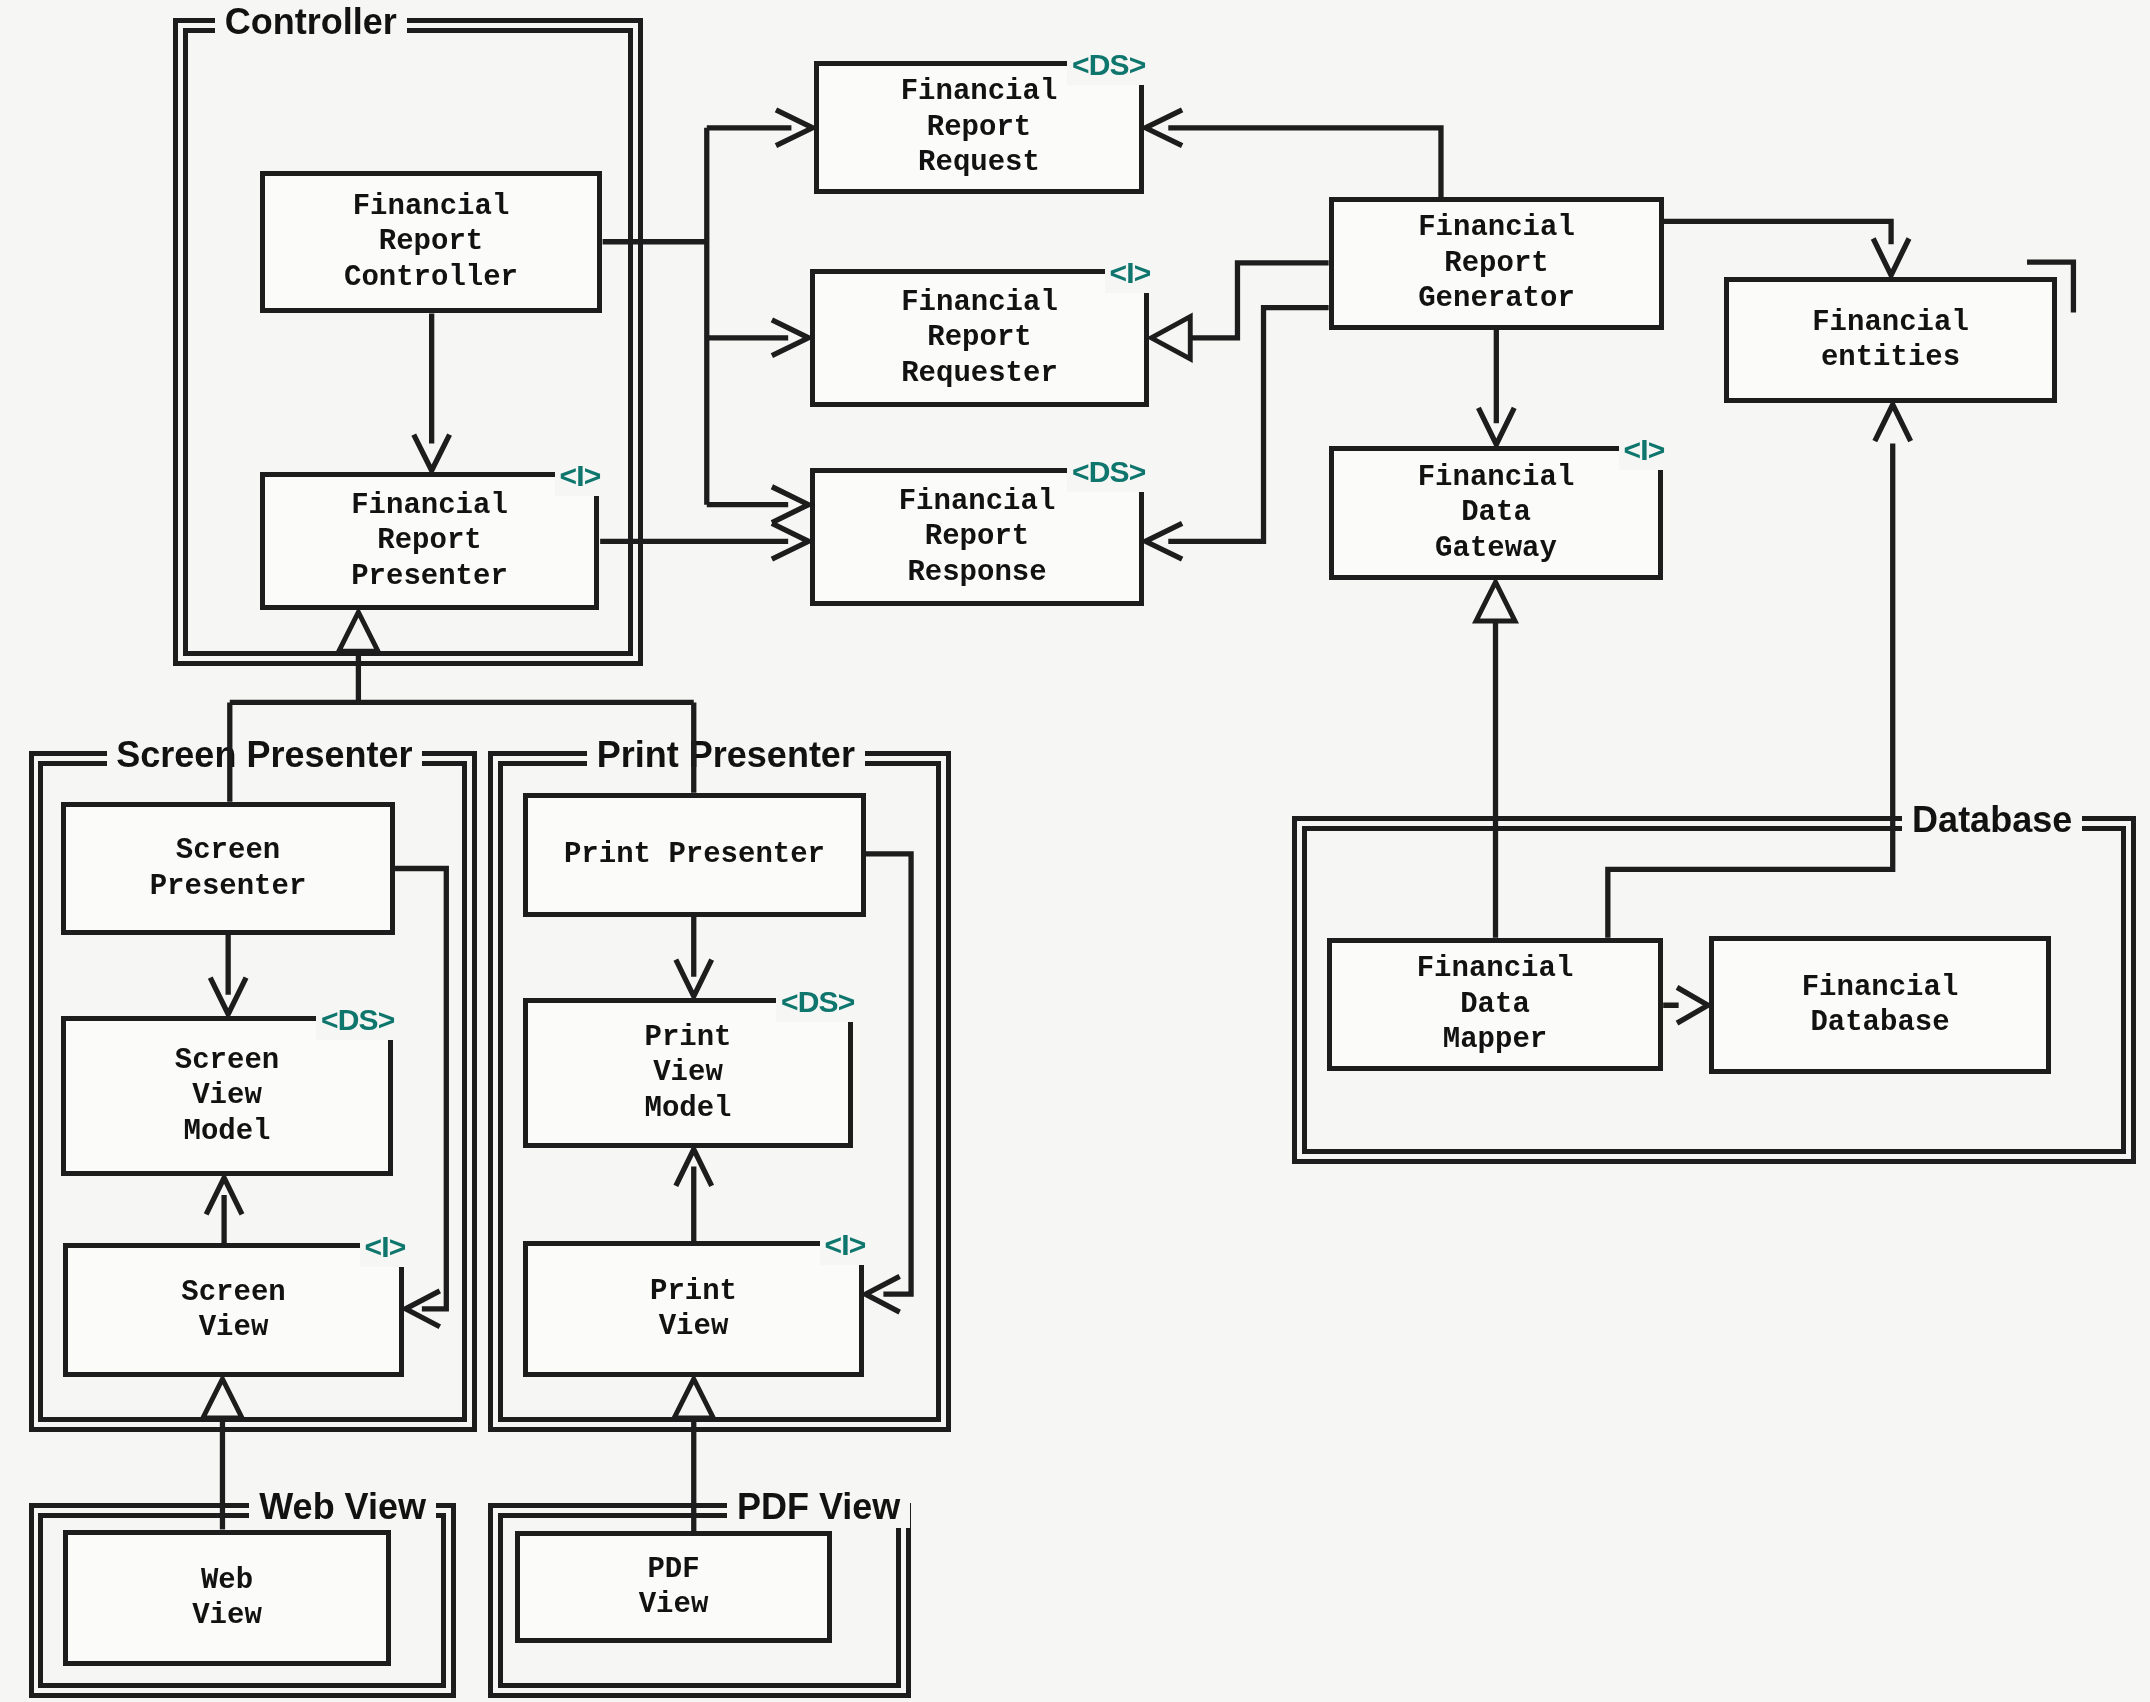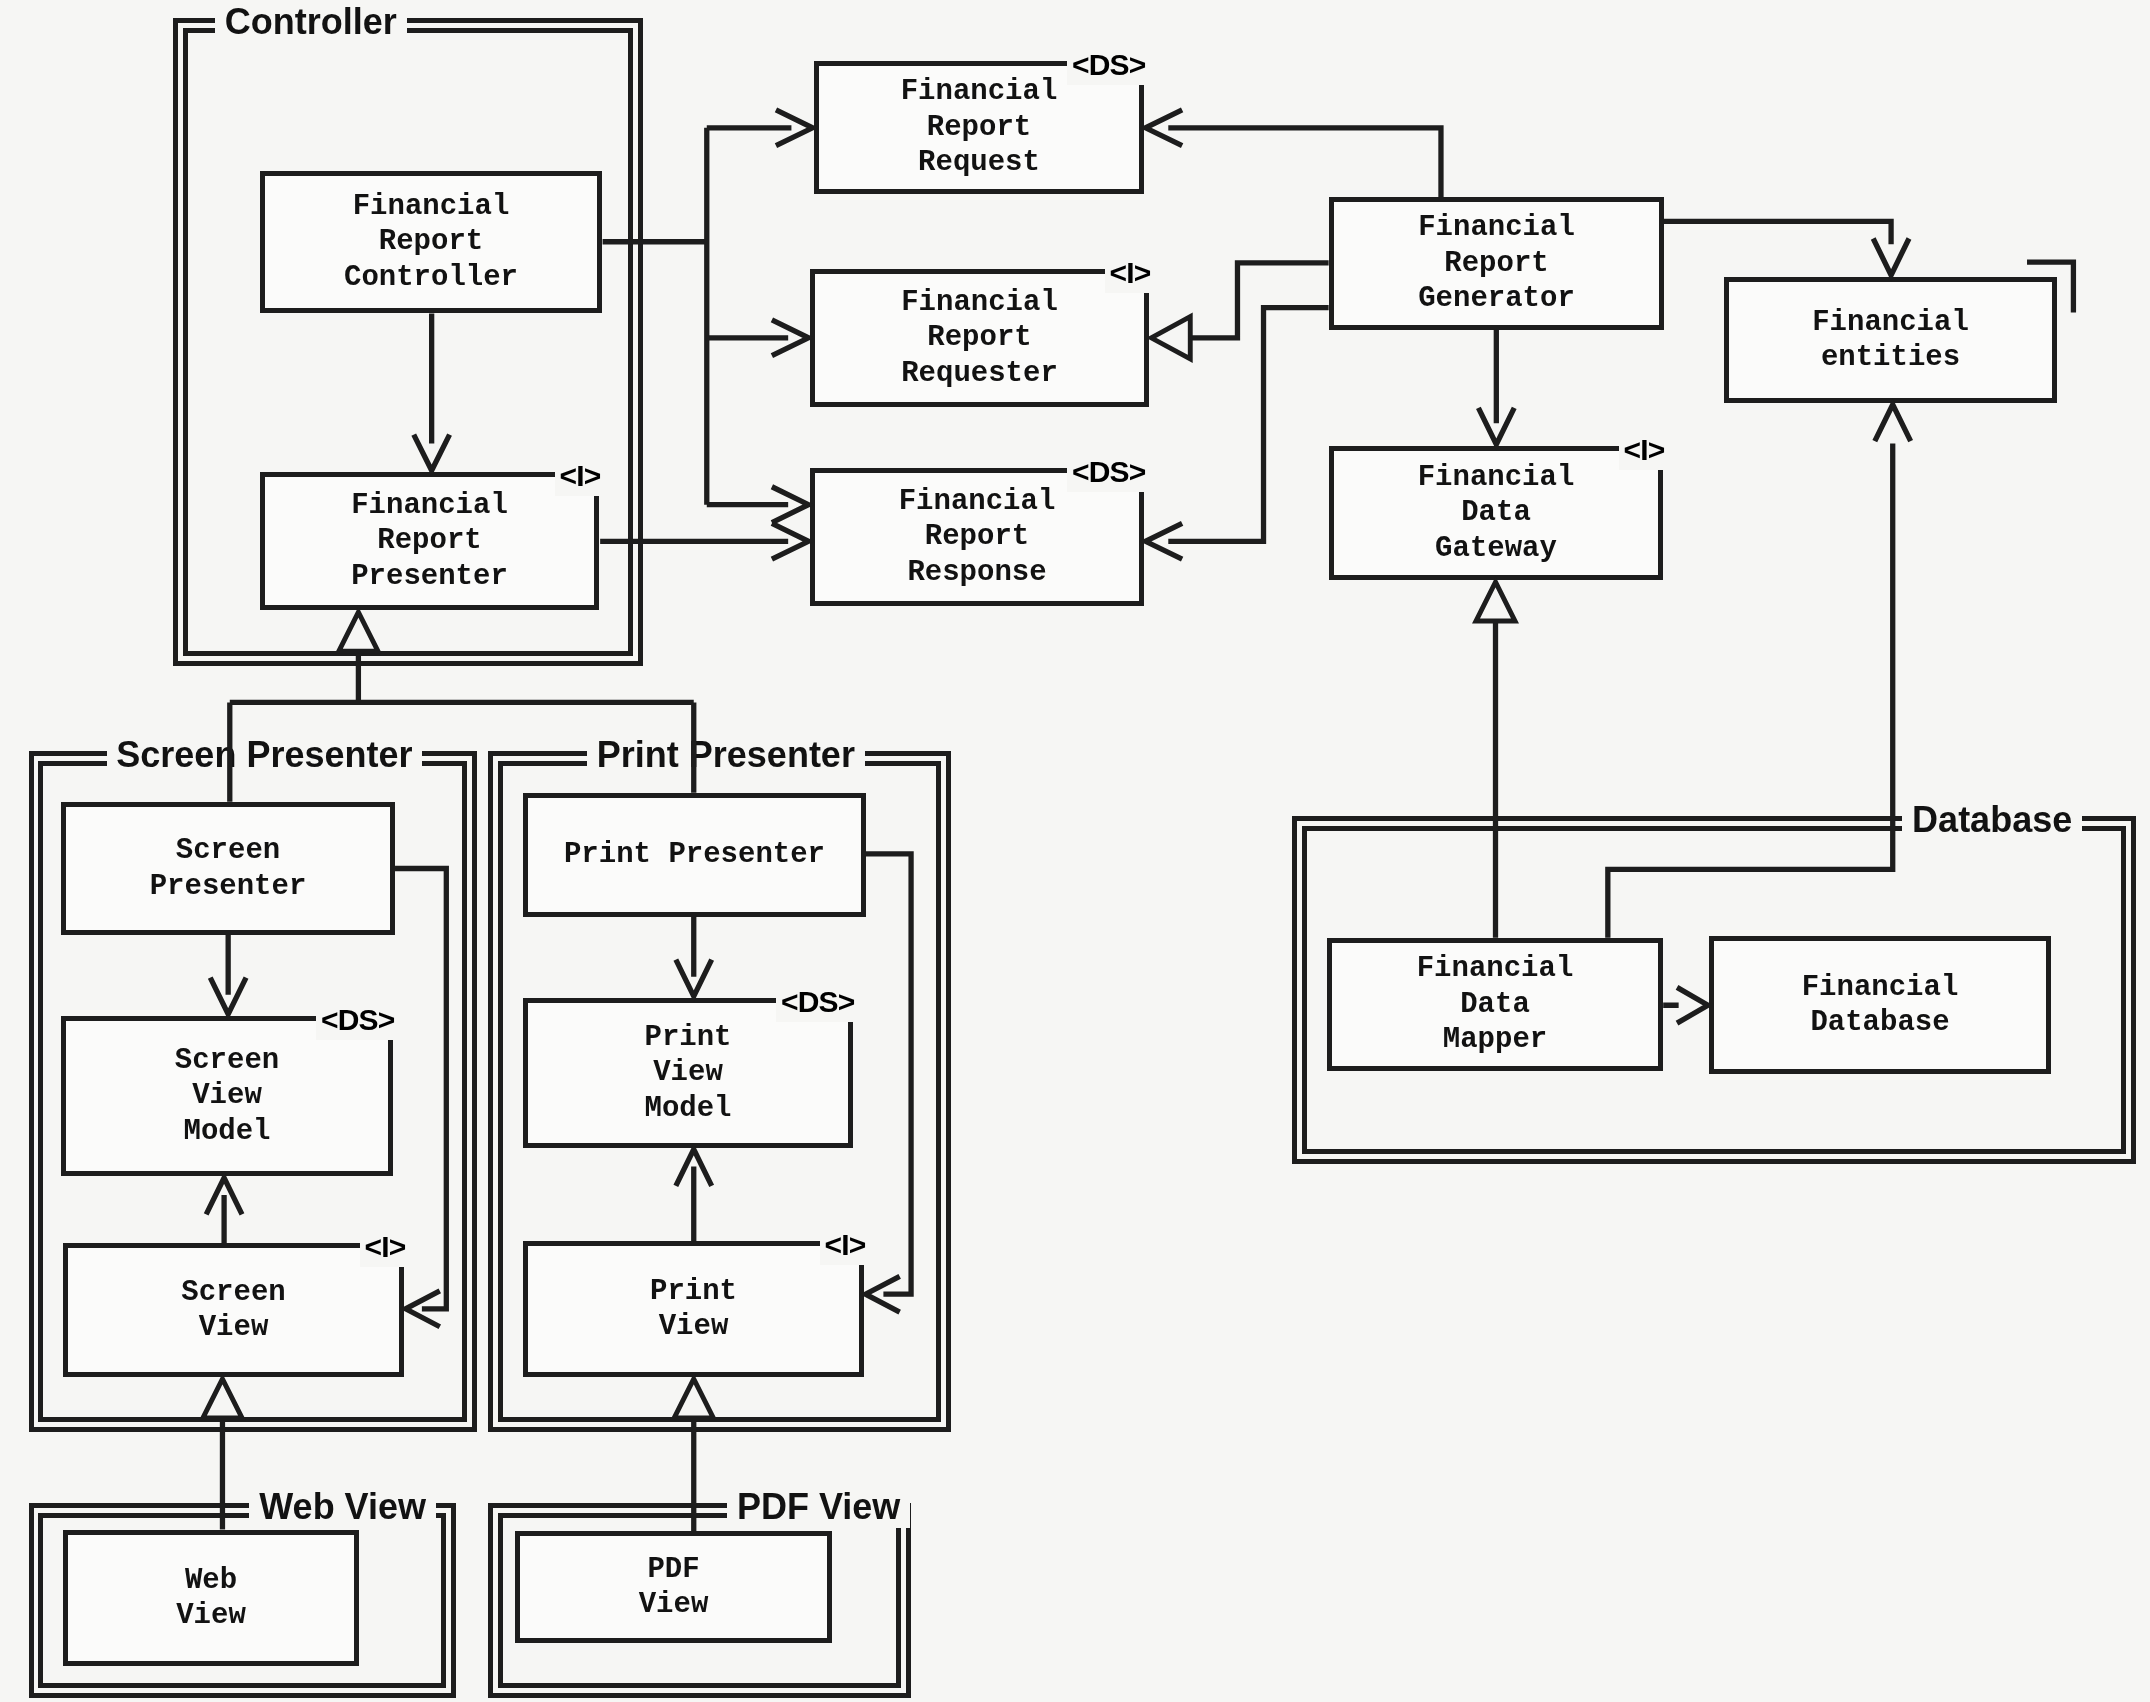--- a/index.html
+++ b/index.html
@@ -57,21 +57,21 @@
   .stereo{
     position:absolute;
     top:-22px;
     right:-11.4px;
     background:#f6f6f4;
     padding:0 4.9px;
     font-weight:bold;
     font-size:30px;
     line-height:41px;
     letter-spacing:-0.8px;
-    color:#000000;
+    color:#0f766e;
     z-index:4;
     white-space:nowrap;
   }
   svg.edges{
     position:absolute;
     left:0;top:0;
     z-index:5;
     pointer-events:none;
   }
   svg.edges path, svg.edges polyline{
@@ -178,21 +178,21 @@
 View
 Model</span>
   </div>
 
   <div class="node" style="left:63px;top:1243px;width:341px;height:134px;">
     <span class="stereo">&lt;I&gt;</span>
     <span class="nlabel">Screen
 View</span>
   </div>
 
-  <div class="node" style="left:63px;top:1530px;width:296px;height:136px;">
+  <div class="node" style="left:63px;top:1530px;width:328px;height:136px;">
     <span class="nlabel">Web
 View</span>
   </div>
 
   <div class="node" style="left:523px;top:793px;width:343px;height:124px;">
     <span class="nlabel">Print Presenter</span>
   </div>
 
   <div class="node" style="left:523px;top:998px;width:330px;height:150px;">
     <span class="stereo">&lt;DS&gt;</span>

